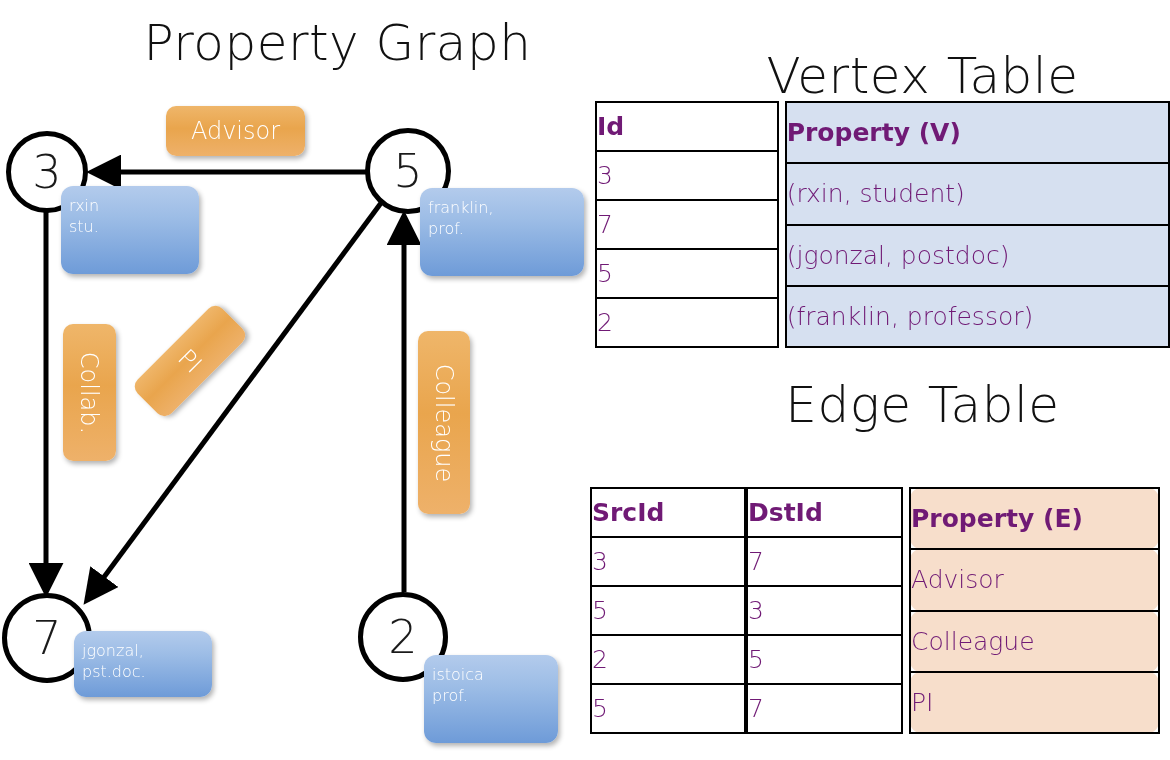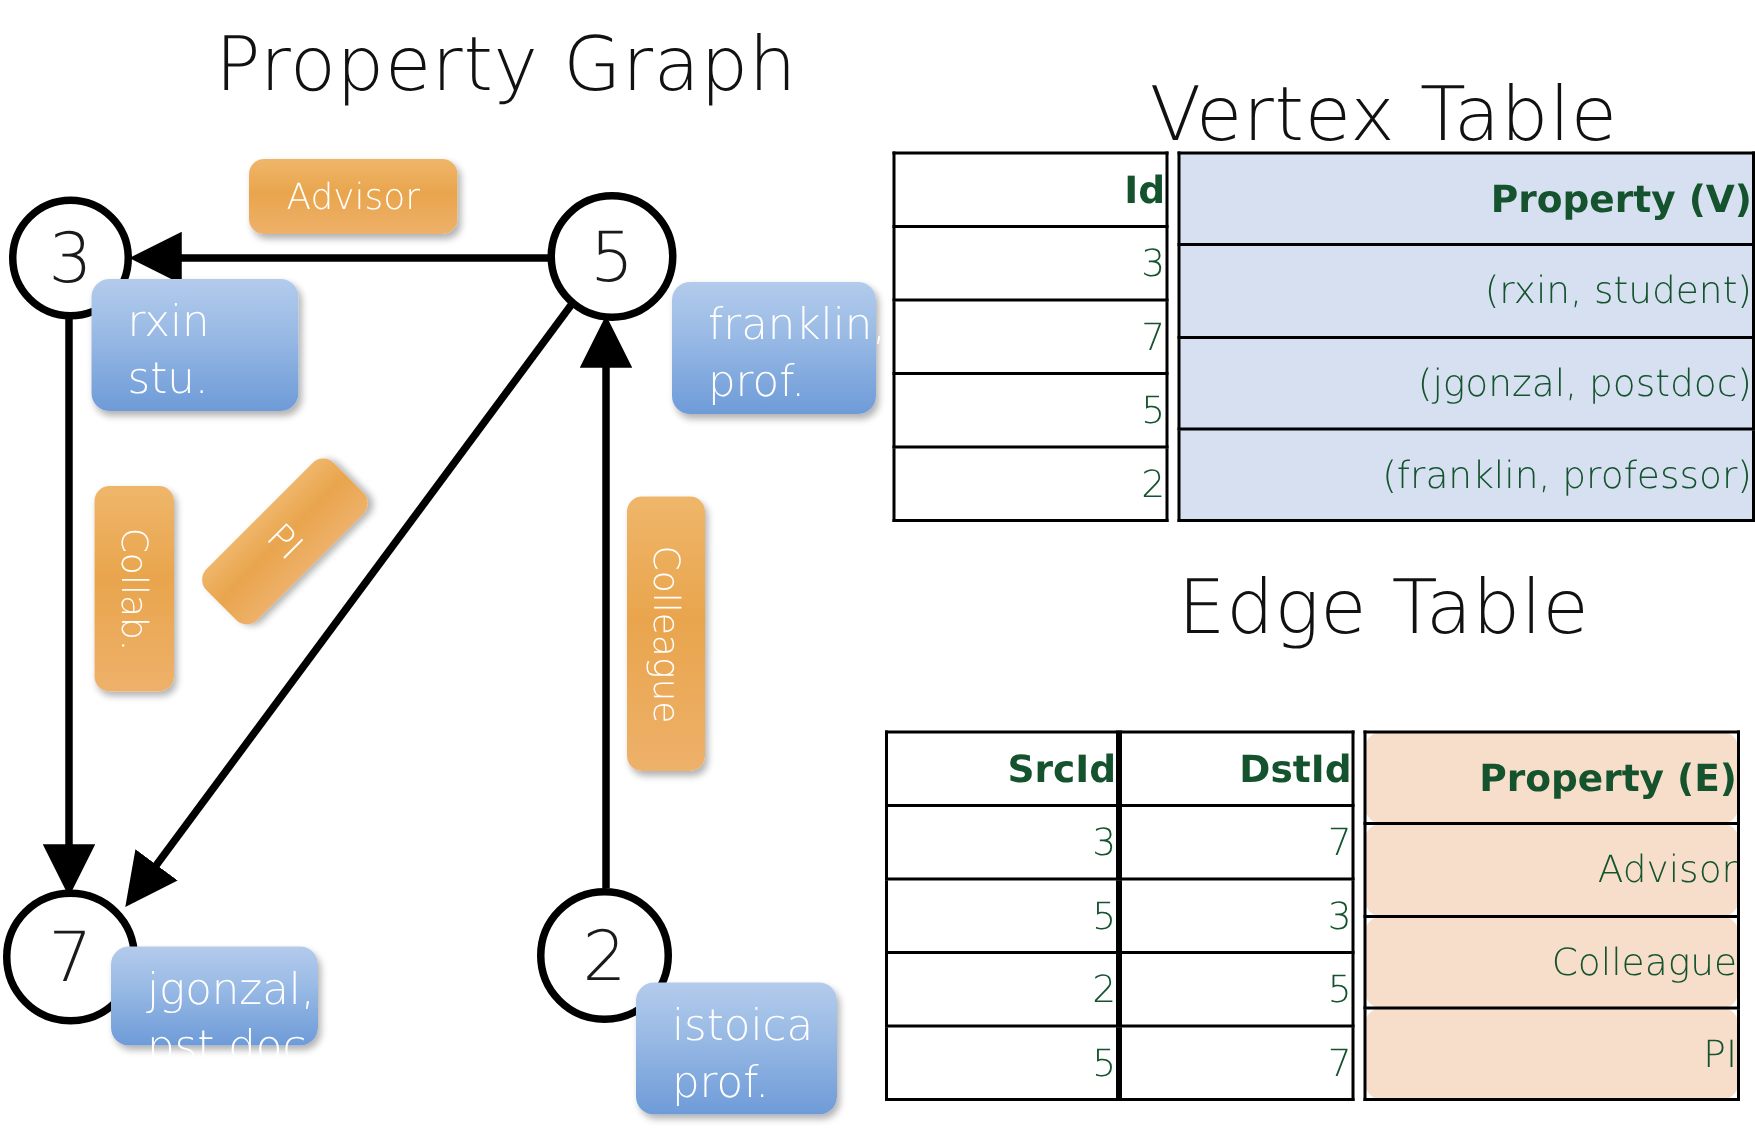--- a/index.html
+++ b/index.html
@@ -64,23 +64,23 @@
 
   
   .prop-box {
     position: absolute;
     border-radius: 12px;
     background: linear-gradient(to bottom, #b3cbec 0%, #9dbde6 35%, #6e9bd8 100%);
     box-shadow: 2px 3px 5px rgba(0,0,0,0.30);
     color: #ffffff;
     font-family: "DejaVu Sans", sans-serif;
     font-weight: 300;
-    font-size: 29px;
+    font-size: 16px;
     line-height: 1.30;
-    padding: 10px 24px;
+    padding: 10px 8px;
     box-sizing: border-box;
     z-index: 7;
   }
   .prop-box .ln { display: block; white-space: nowrap; }
 
   
   .edge-label {
     position: absolute;
     border-radius: 10px;
     background: linear-gradient(to bottom, #efb66a 0%, #e9a54d 45%, #eeb16a 100%);
@@ -103,24 +103,24 @@
   
   .tbl-wrap { position: absolute; display: flex; }
   .tbl {
     border-collapse: collapse;
     font-family: "DejaVu Sans", sans-serif;
     font-weight: 300;
     table-layout: fixed;
   }
   .tbl td, .tbl th {
     border: 2px solid #000000;
-    text-align: right;
+    text-align: left;
     font-weight: 300;
     font-size: 25px;
-    color: #14532d;
+    color: #701a75;
     padding: 0;
     height: 47px;
     line-height: 47px;
     background: #ffffff;
     white-space: nowrap;
   }
   .tbl th { font-weight: bold; }
   .gapcol { width: 6px; }
 
   .vt-prop td, .vt-prop th { background: #d6e0f0; margin-left: 16px; }
@@ -181,21 +181,21 @@
   </div>
   <div class="vertex-node" style="left:358px; top:592px; width:90px; height:90px;">
     <span>2</span>
   </div>
 
   <div class="prop-box" style="left:61px; top:186px; width:138px; height:88px;">
     <span class="ln">rxin</span>
     <span class="ln">stu.</span>
   </div>
 
-  <div class="prop-box" style="left:448px; top:188px; width:136px; height:88px;">
+  <div class="prop-box" style="left:420px; top:188px; width:164px; height:88px;">
     <span class="ln">franklin,</span>
     <span class="ln">prof.</span>
   </div>
 
   <div class="prop-box" style="left:62px; top:631px; width:138px; height:66px;margin-left:12px;">
     <span class="ln">jgonzal,</span>
     <span class="ln">pst.doc.</span>
   </div>
 
   <div class="prop-box" style="left:424px; top:655px; width:134px; height:88px;">

